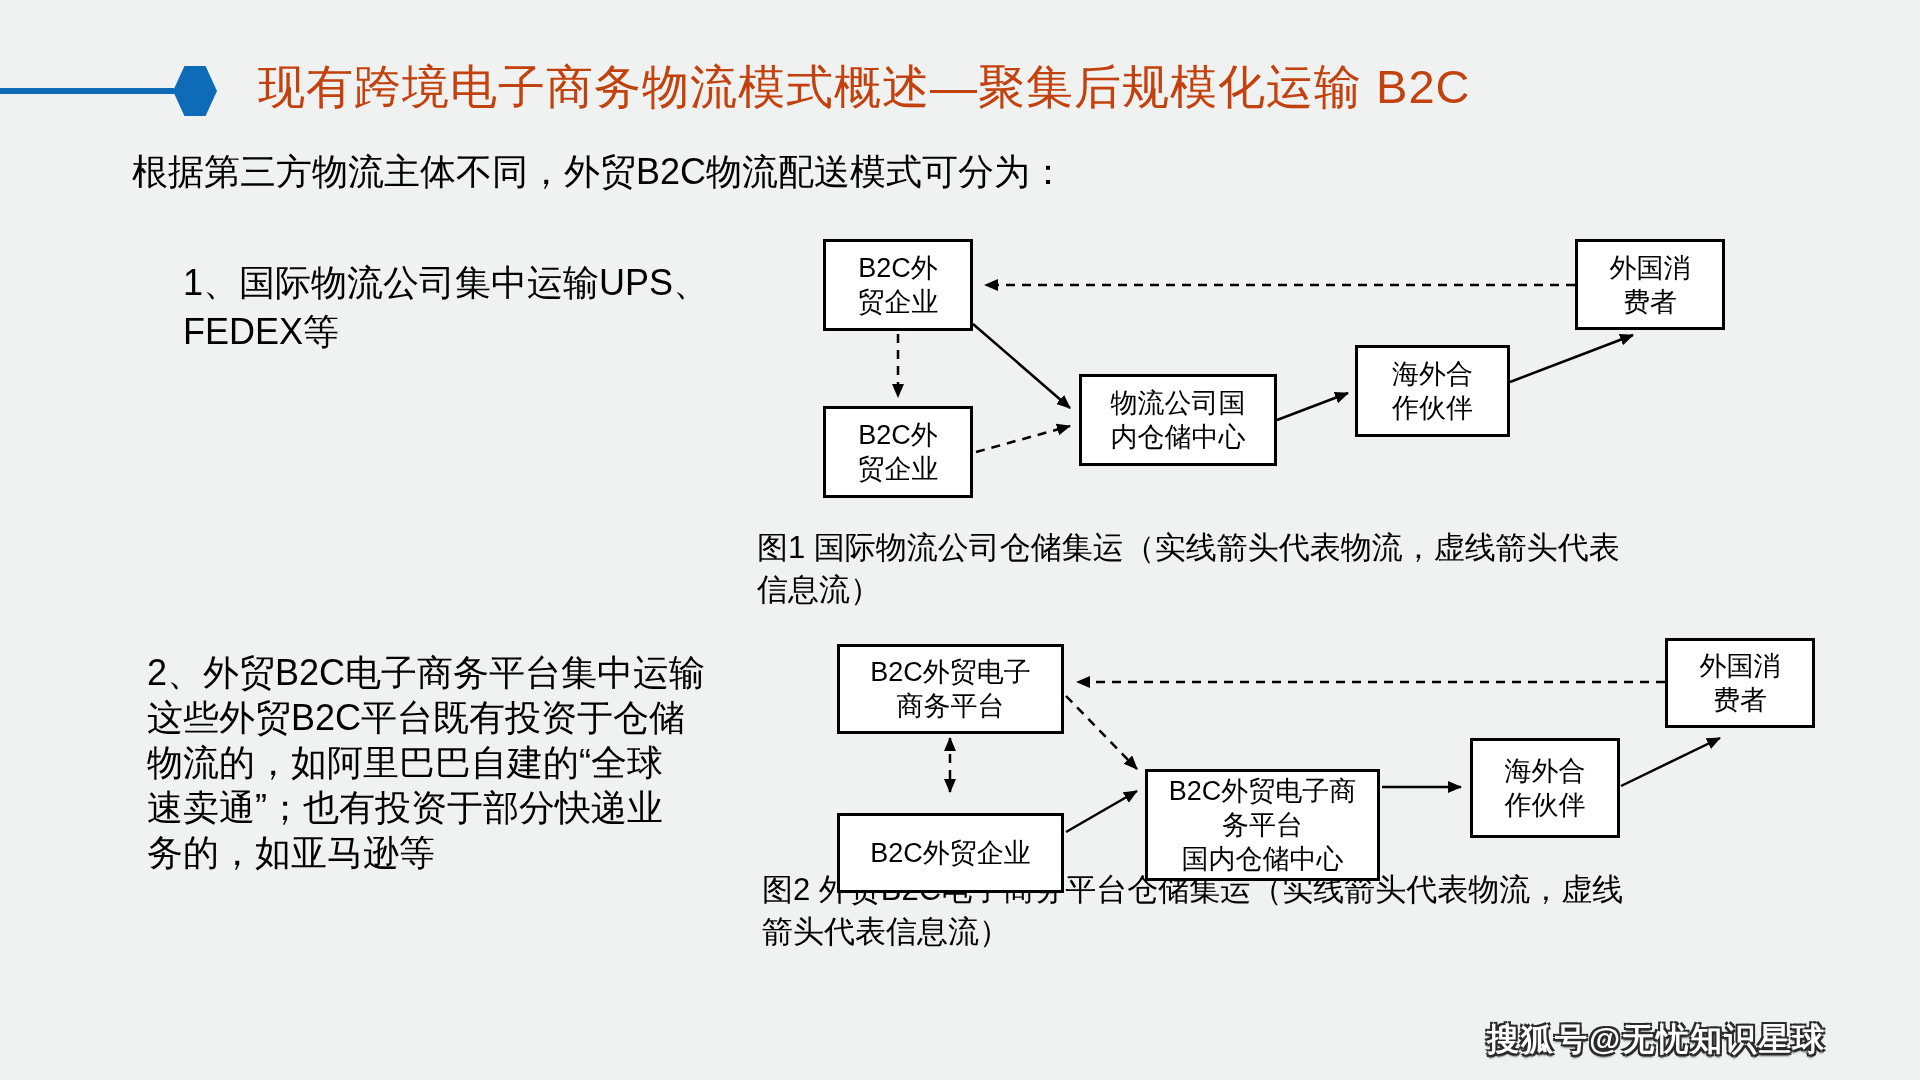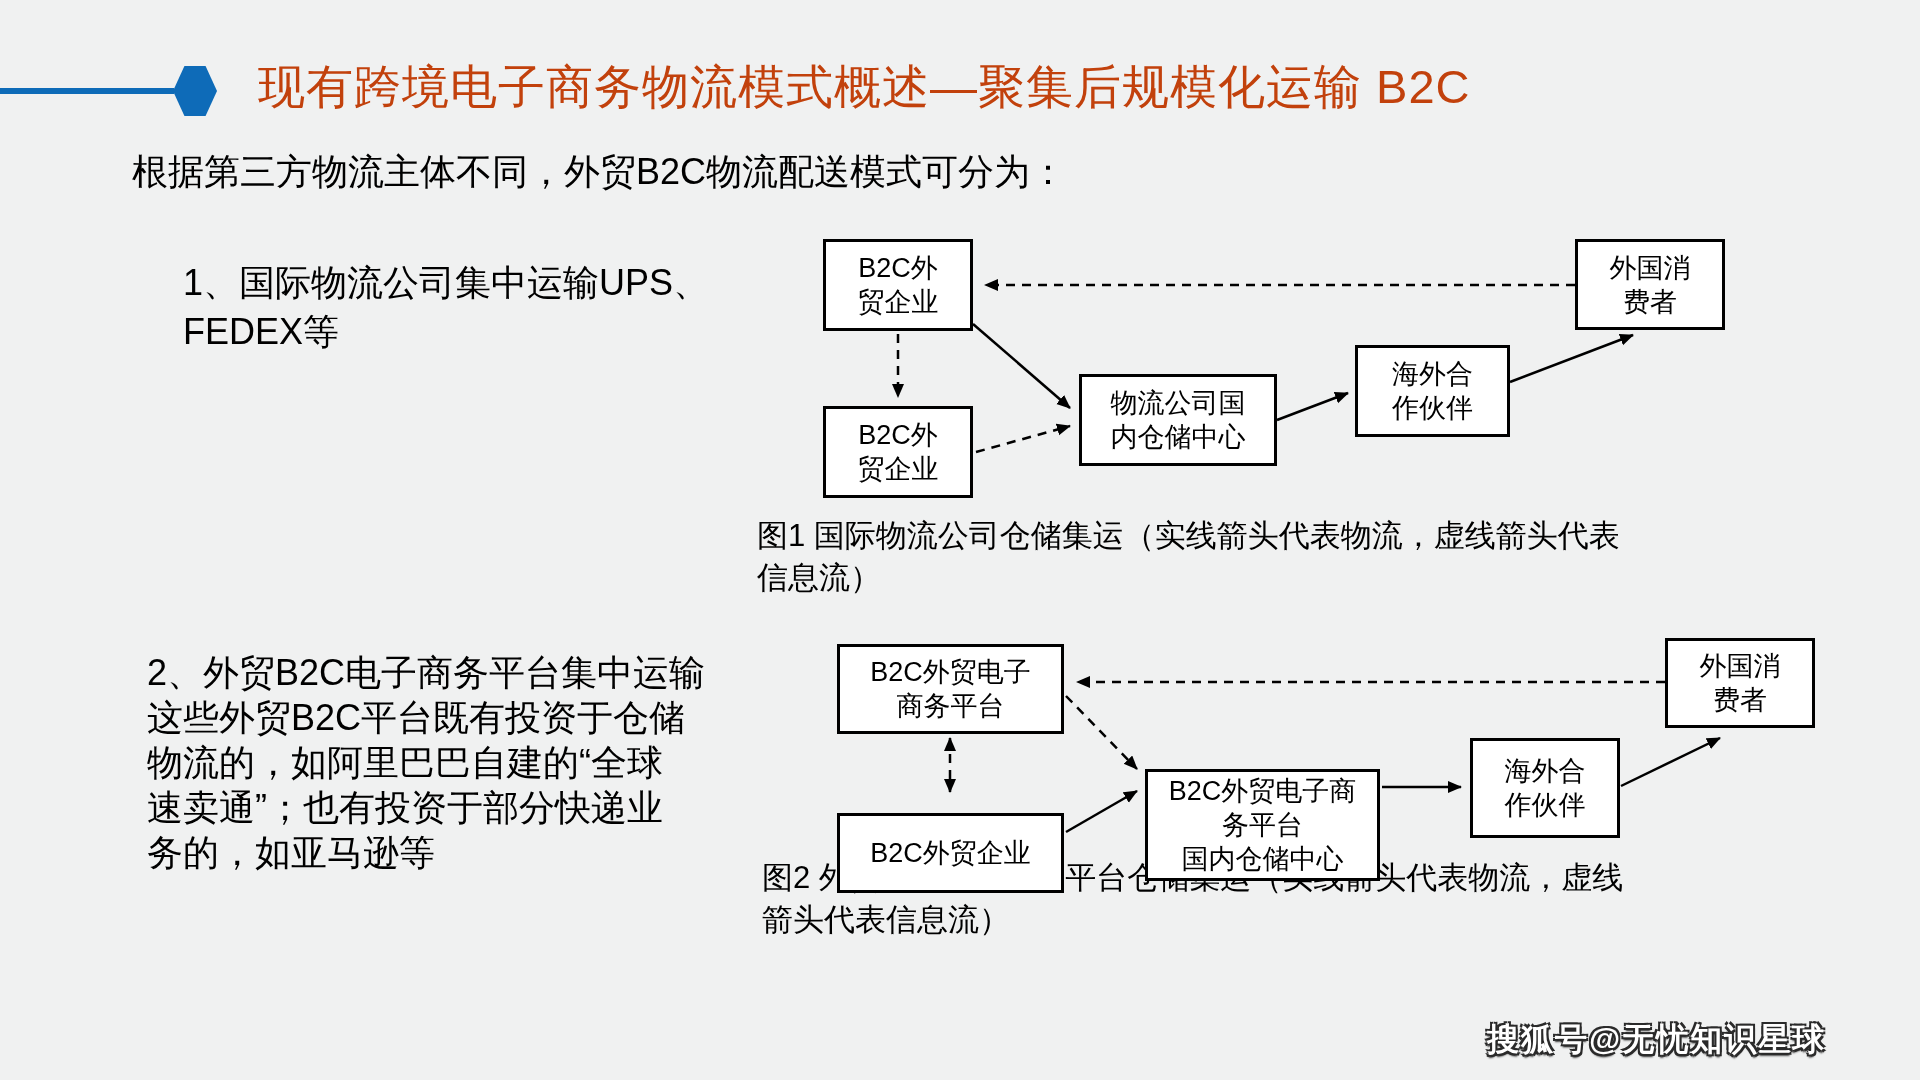--- a/index.html
+++ b/index.html
@@ -18,21 +18,21 @@
   }
   .slide-title{
     left:258px;top:56px;font-size:47px;font-weight:normal;color:#c2410c;
     letter-spacing:1px;white-space:nowrap;
   }
   
   .intro-text{left:132px;top:148px;font-size:36px;white-space:nowrap;}
   .item-text{white-space:pre-line;font-size:36px;}
   .item1{left:183px;top:258px;line-height:49px;}
   .item2{left:147px;top:650px;line-height:45px;}
-  .caption{white-space:pre-line;font-size:31px;line-height:42px;}
+  .caption{white-space:pre-line;font-size:31px;line-height:42px;margin-top:12px;}
   .caption1{left:757px;top:515px;}
   .caption2{left:762px;top:857px;}
   
   .node{
     position:absolute;background:#ffffff;border:3px solid #000;
     box-sizing:border-box;display:flex;align-items:center;justify-content:center;
     text-align:center;white-space:pre-line;font-size:27px;line-height:34px;
   }
   
   #edge-layer{position:absolute;left:0;top:0;pointer-events:none;}

